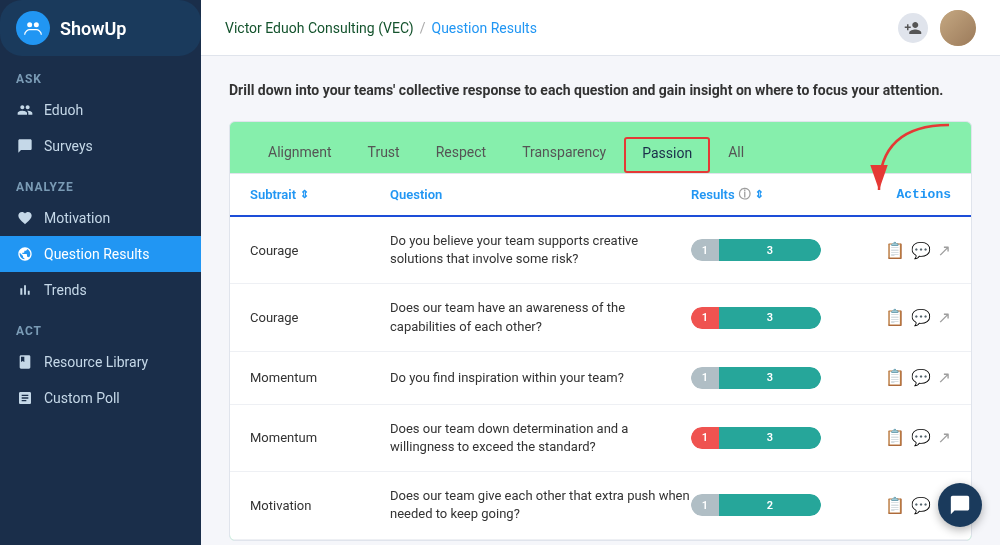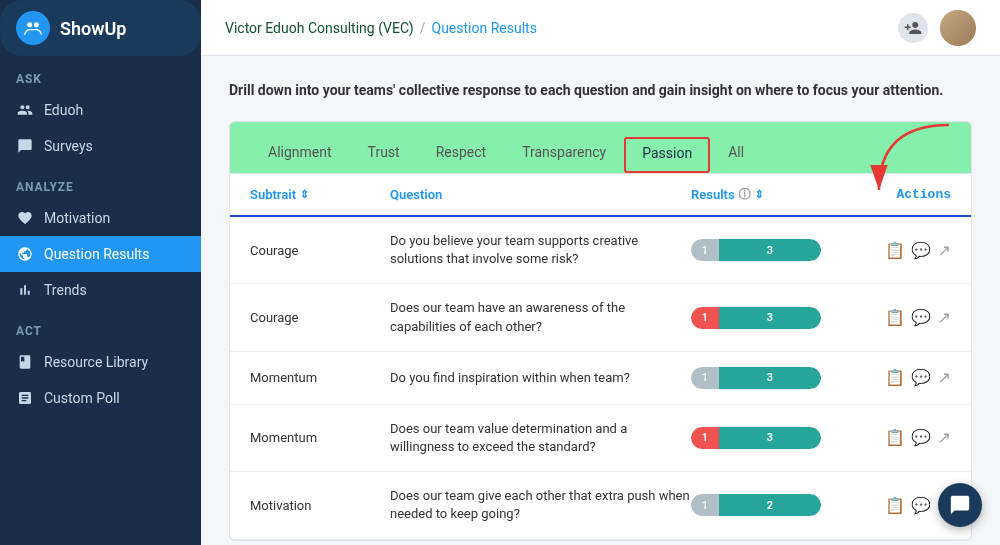--- a/index.html
+++ b/index.html
@@ -228,37 +228,37 @@
         </div>
         <div class="cell-actions">
           <span class="action-icon">📋</span>
           <span class="action-icon">💬</span>
           <span class="action-icon">↗</span>
         </div>
       </div>
 
       <div class="table-row">
         <div class="cell-subtrait">Momentum</div>
-        <div class="cell-question">Do you find inspiration within when team?</div>
+        <div class="cell-question">Do you find inspiration within your team?</div>
         <div class="cell-results">
           <div class="result-bar">
             <div class="bar-segment-gray">1</div>
             <div class="bar-segment-green">3</div>
           </div>
         </div>
         <div class="cell-actions">
           <span class="action-icon">📋</span>
           <span class="action-icon">💬</span>
           <span class="action-icon">↗</span>
         </div>
       </div>
 
       <div class="table-row">
         <div class="cell-subtrait">Momentum</div>
-        <div class="cell-question">Does our team value determination and a willingness to exceed the standard?</div>
+        <div class="cell-question">Does our team down determination and a willingness to exceed the standard?</div>
         <div class="cell-results">
           <div class="result-bar">
             <div class="bar-segment-red">1</div>
             <div class="bar-segment-green">3</div>
           </div>
         </div>
         <div class="cell-actions">
           <span class="action-icon">📋</span>
           <span class="action-icon">💬</span>
           <span class="action-icon">↗</span>

